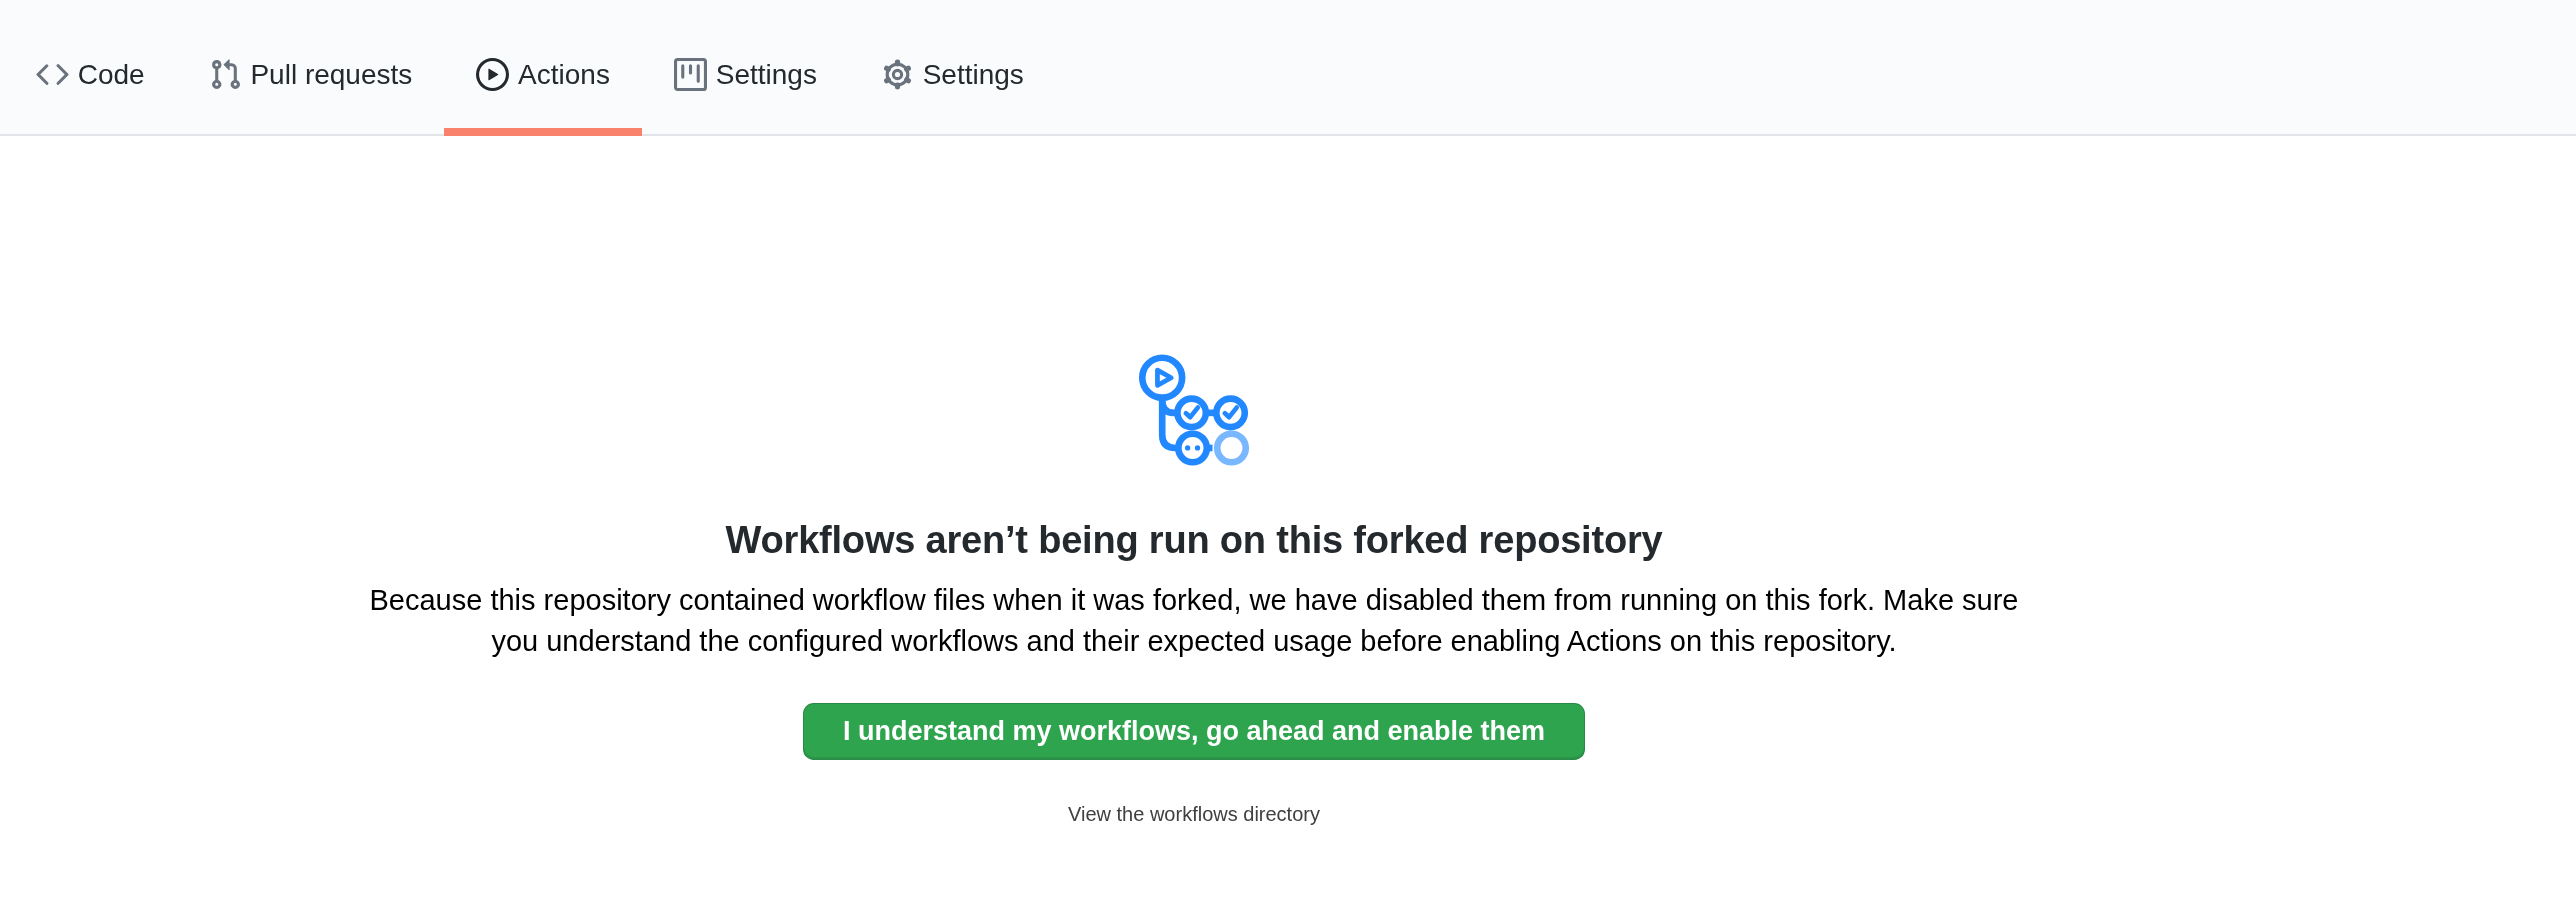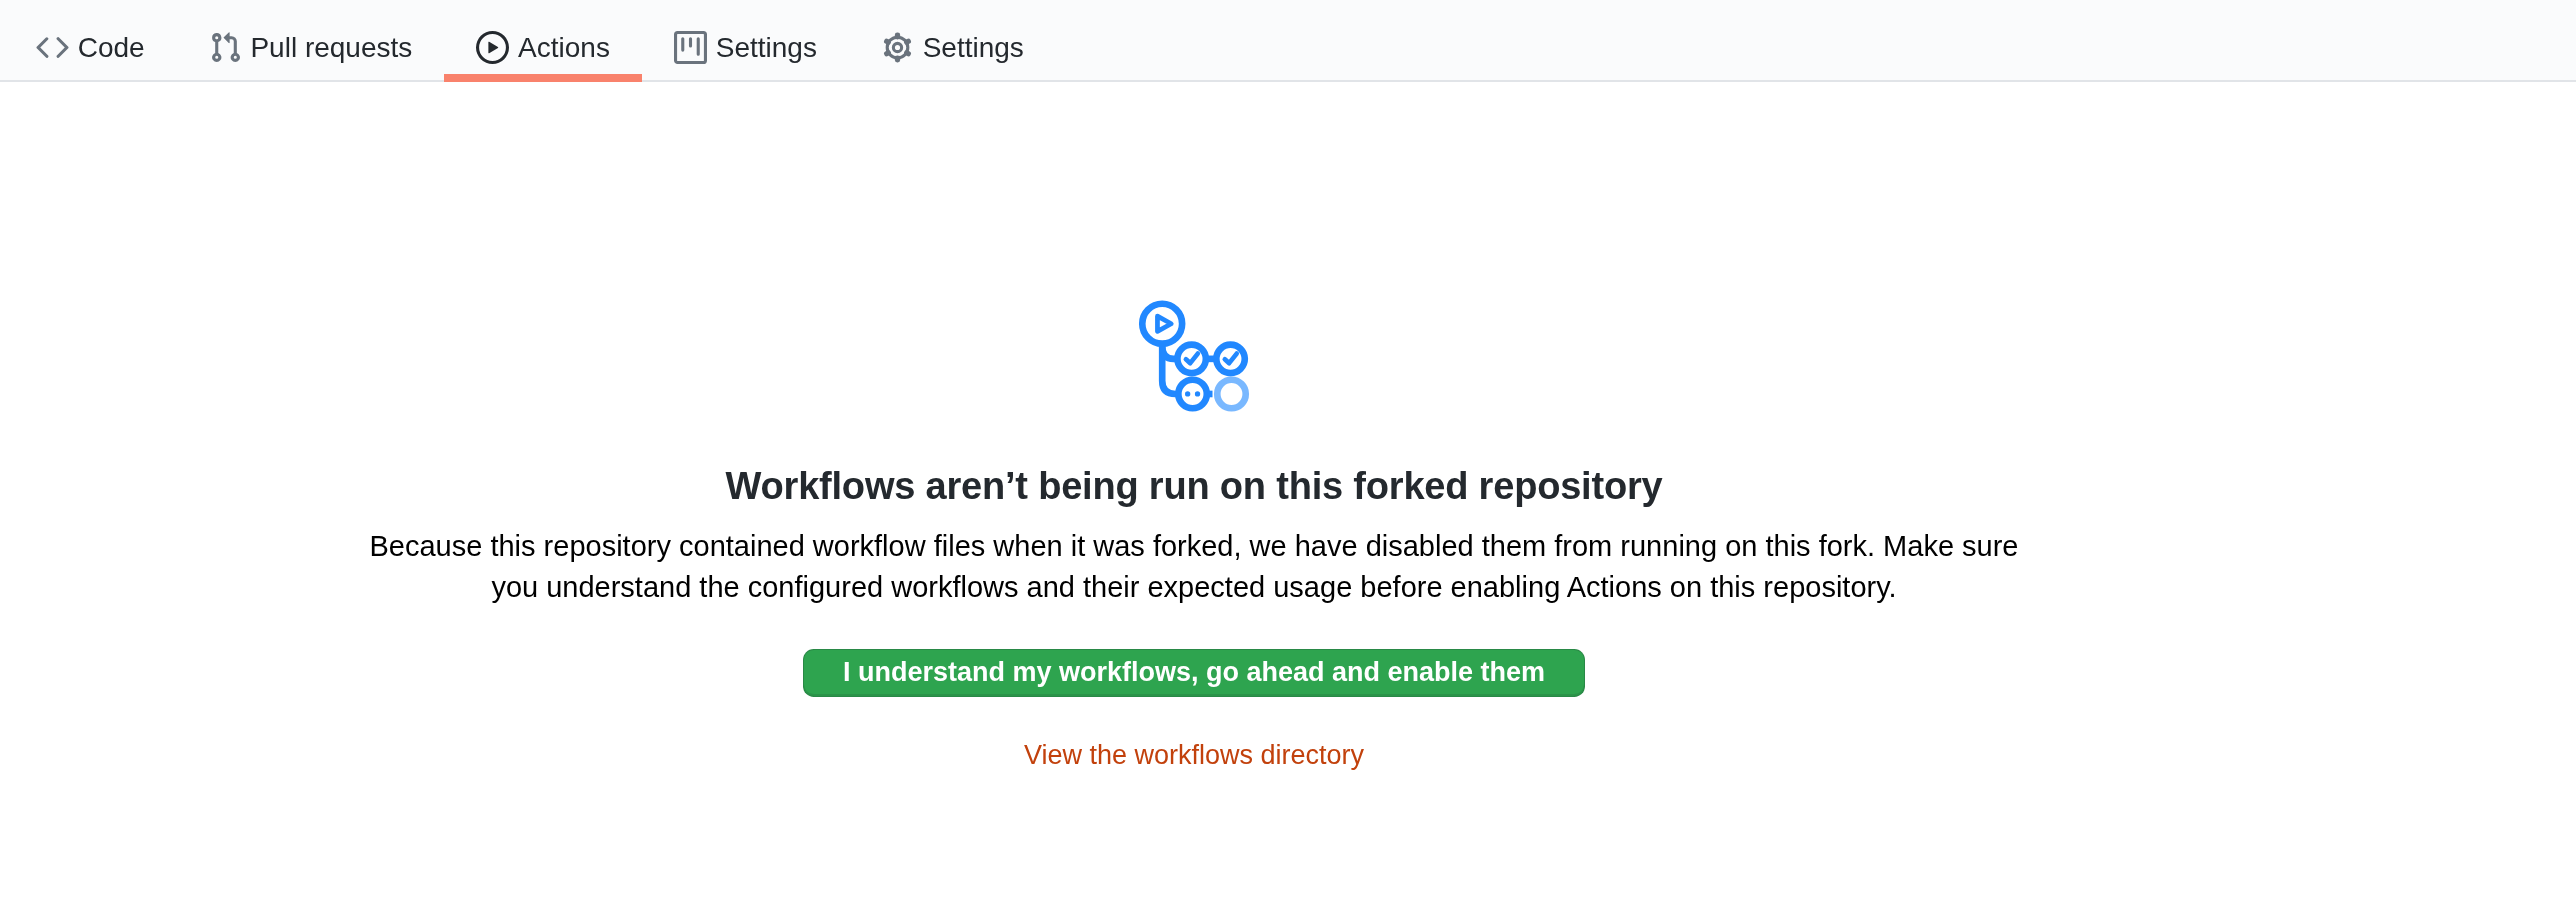--- a/index.html
+++ b/index.html
@@ -6,21 +6,21 @@
   html, body { margin: 0; padding: 0; }
   body {
     width: 2576px; height: 923px; overflow: hidden;
     background: #ffffff;
     font-family: "Liberation Sans", "DejaVu Sans", sans-serif;
     color: #24292e;
   }
 
   
   .tabnav {
-    height: 82px;
+    height: 136px;
     background: #fafbfc;
     border-bottom: 2px solid #e1e4e8;
     display: flex;
     align-items: stretch;
     padding-left: 3.9px;
   }
   .tab {
     display: flex;
     align-items: center;
     padding: 15.6px 32px 0 32px;
@@ -56,36 +56,36 @@
   }
   p.bs-desc {
     margin: 17.6px auto 0 auto;
     max-width: 1661px;
     font-size: 29px;
     line-height: 41px;
     color: #000000;
   }
   .bs-btn-row { margin-top: 41px; }
   button.enable-btn {
-    height: 48px;
+    height: 57px;
     padding: 0 39px;
     background: #2ea44f;
     color: #ffffff;
     font-family: inherit;
     font-size: 27px;
     font-weight: bold;
     border: 1px solid rgba(27,31,35,0.2);
     border-radius: 10.7px;
     box-shadow: inset 0 -2px 0 rgba(27,31,35,0.12);
     cursor: pointer;
   }
   .bs-link-row { margin-top: 43px; }
   a.wf-link {
-    color: #c2410c;
-    font-size: 27px;
+    color: #404040;
+    font-size: 20px;
     text-decoration: none;
     cursor: pointer;
   }
 </style>
 </head>
 <body>
 
 <header class="tabnav">
 
   <a class="tab">

